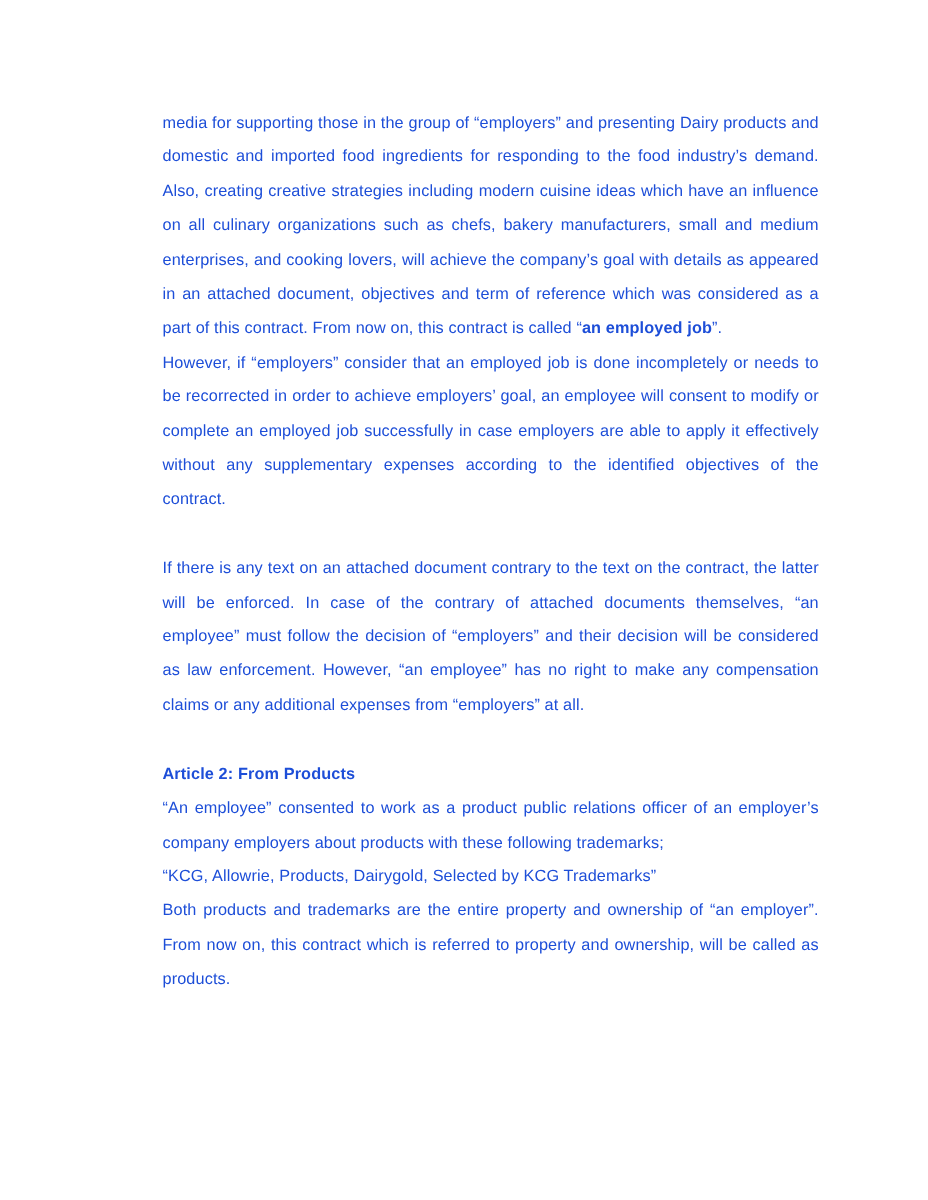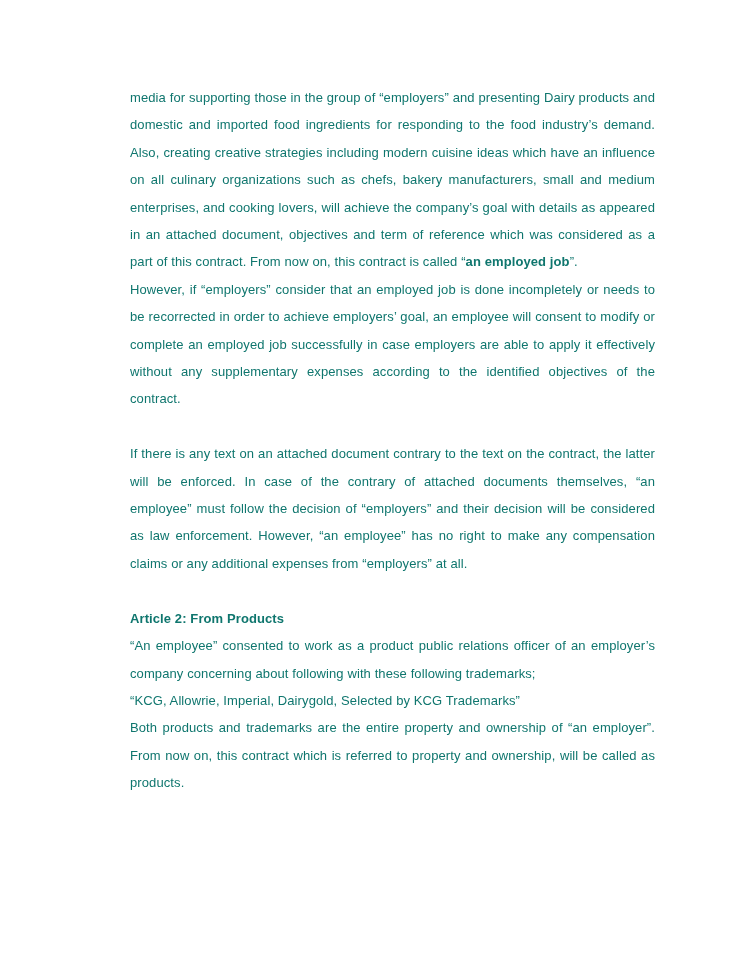--- a/index.html
+++ b/index.html
@@ -10,21 +10,21 @@
   .page {
     position: relative;
     width: 742px;
     height: 960px;
     background: #ffffff;
     box-sizing: border-box;
     padding: 84px 87px 0 130px;
     font-family: "Liberation Sans", sans-serif;
     font-size: 13px;
     line-height: 27.4px;
-    color: #0f766e;
+    color: #1d4ed8;
     letter-spacing: 0.1px;
     overflow: hidden;
   }
   .paragraph {
     margin: 0;
   }
   .justify {
     text-align: justify;
   }
   .heading {
@@ -41,17 +41,17 @@
 <body>
 
 <div class="page">
   <div>
       <div class="paragraph justify"><span>media for supporting those in the group of “employers” and presenting Dairy products and domestic and imported food ingredients for responding to the food industry’s demand. Also, creating creative strategies including modern cuisine ideas which have an influence on all culinary organizations such as chefs, bakery manufacturers, small and medium enterprises, and cooking lovers, will achieve the company’s goal with details as appeared in an attached document, objectives and term of reference which was considered as a part of this contract.  From now on, this contract is called “</span><span class="bold">an employed job</span><span>”.</span></div>
       <div class="paragraph justify"><span>However, if “employers” consider that an employed job is done incompletely or needs to be recorrected in order to achieve employers’ goal, an employee will consent to modify or complete an employed job successfully in case employers are able to apply it effectively without any supplementary expenses according to the identified objectives of the contract.</span></div>
       <div class="spacer"></div>
       <div class="paragraph justify"><span>If there is any text on an attached document contrary to the text on the contract, the latter will be enforced. In case of the contrary of attached documents themselves, “an employee” must follow the decision of “employers” and their decision will be considered as law enforcement. However, “an employee” has no right to make any compensation claims or any additional expenses from “employers” at all.</span></div>
       <div class="spacer"></div>
       <div class="heading paragraph"><span class="bold">Article 2: From Products</span></div>
-      <div class="paragraph justify"><span>“An employee” consented to work as a product public relations officer of an employer’s company concerning about following with these following trademarks;</span></div>
-      <div class="paragraph"><span>“KCG, Allowrie, Imperial, Dairygold, Selected by KCG Trademarks”</span></div>
+      <div class="paragraph justify"><span>“An employee” consented to work as a product public relations officer of an employer’s company employers about products with these following trademarks;</span></div>
+      <div class="paragraph"><span>“KCG, Allowrie, Products, Dairygold, Selected by KCG Trademarks”</span></div>
       <div class="paragraph justify"><span>Both products and trademarks are the entire property and ownership of “an employer”. From now on, this contract which is referred to property and ownership, will be called as products.</span></div>
     </div>
 </div>
 
 </body></html>

